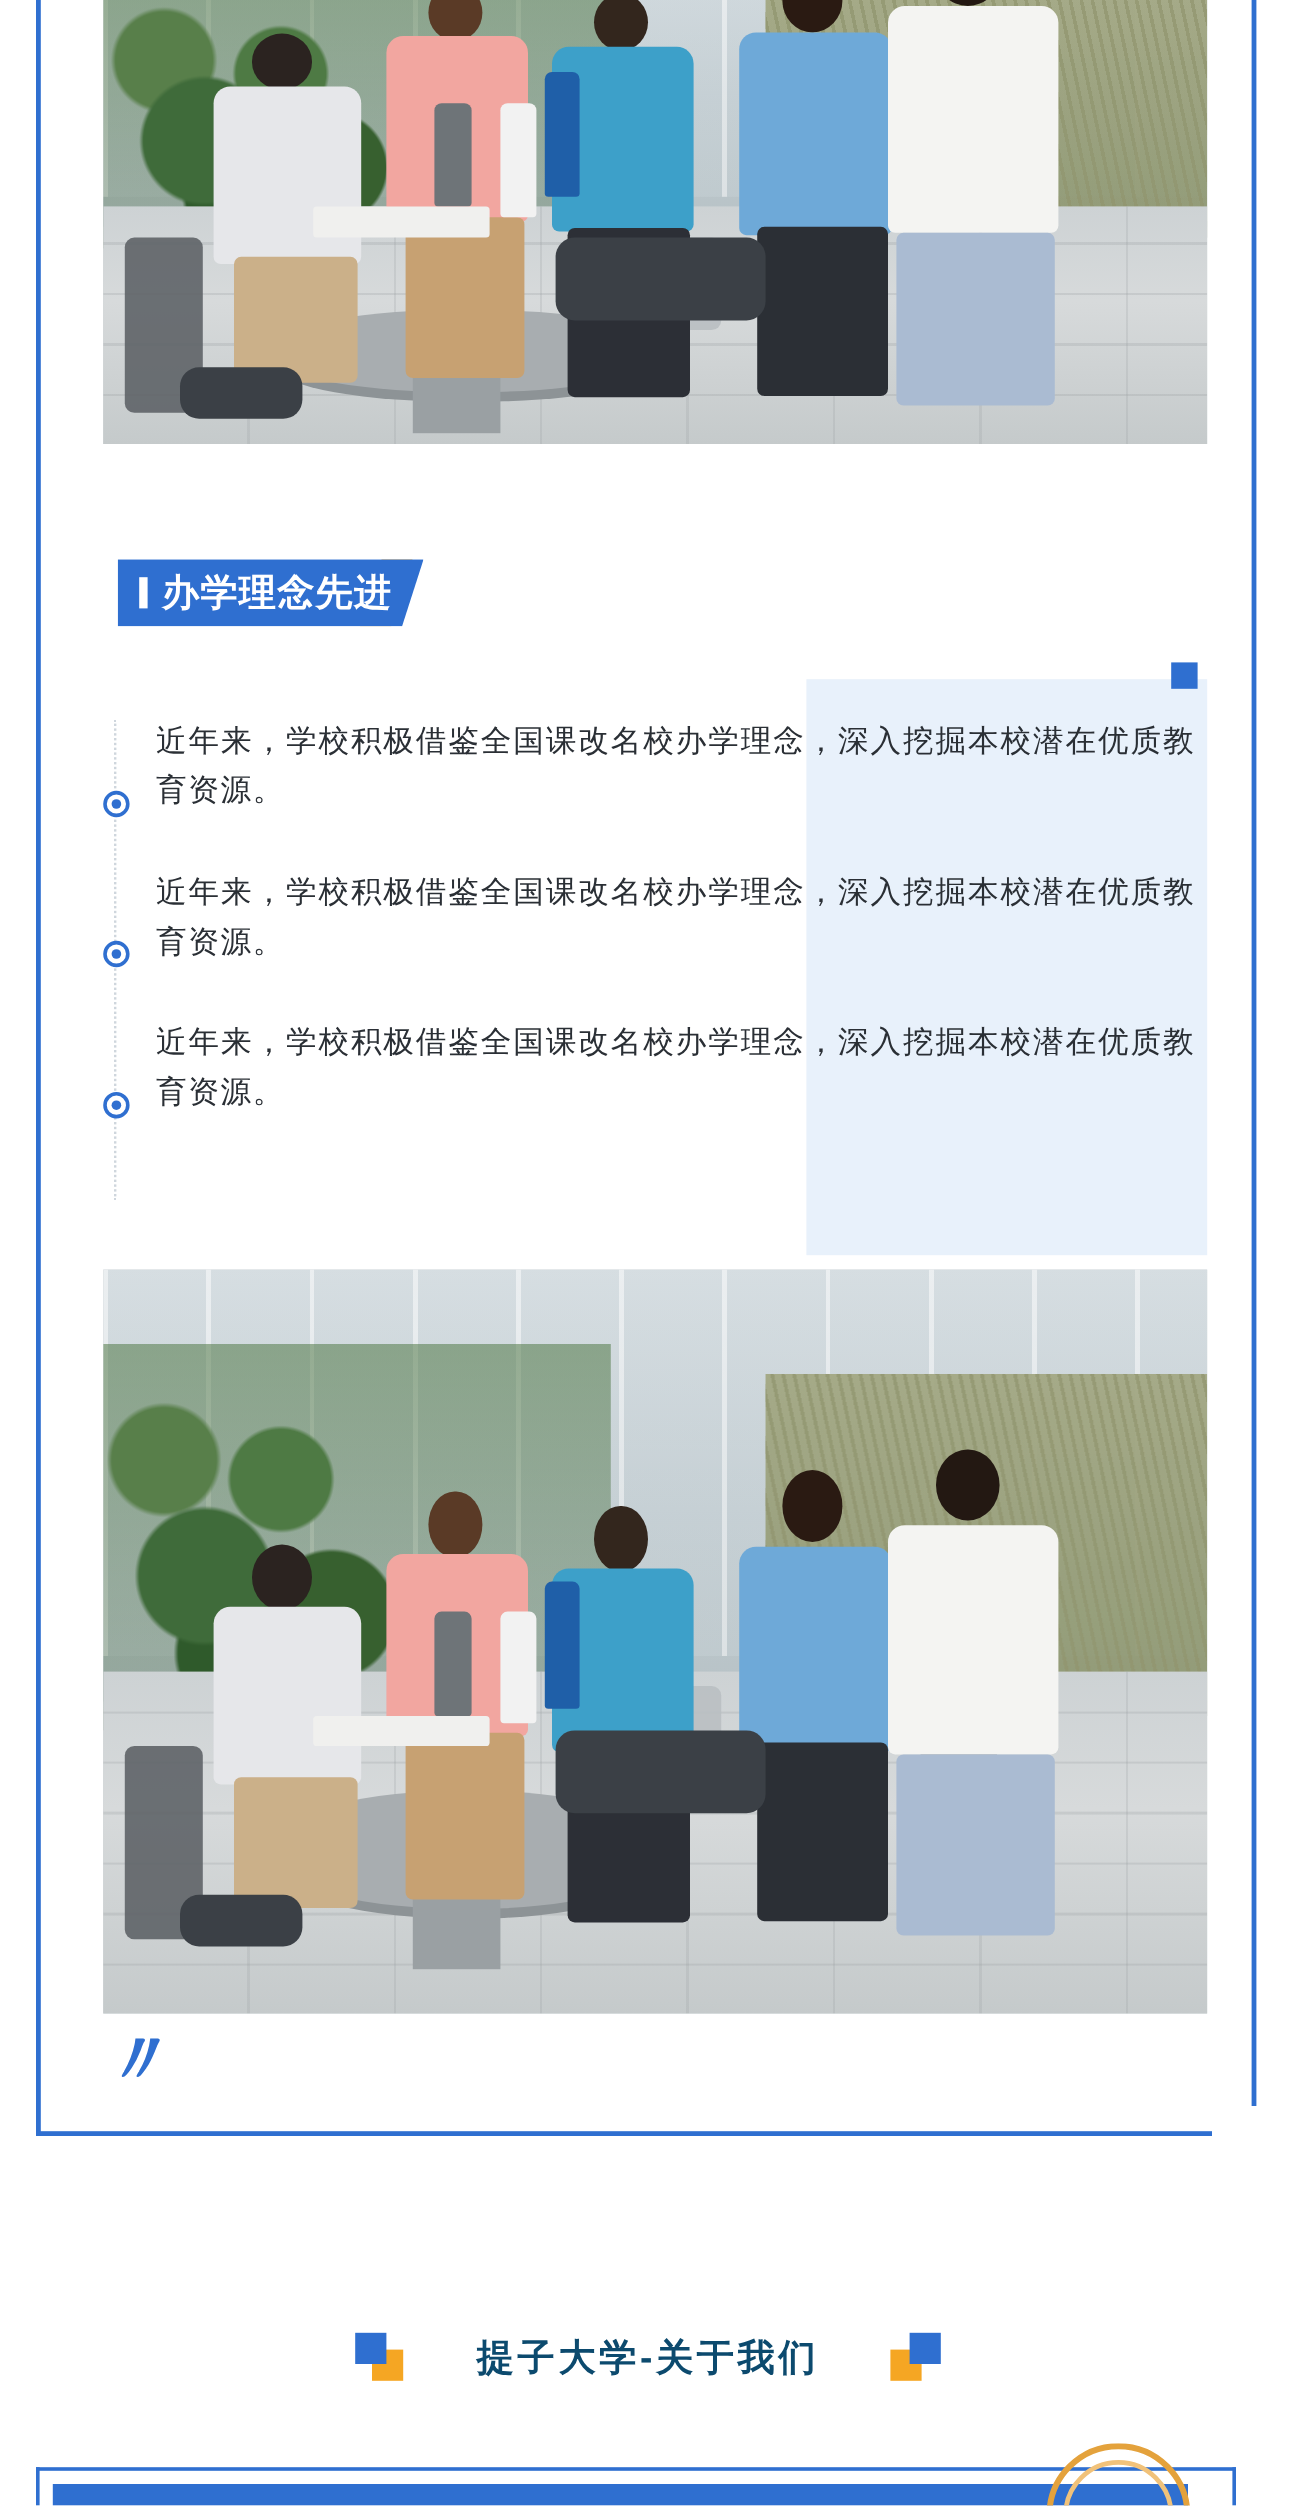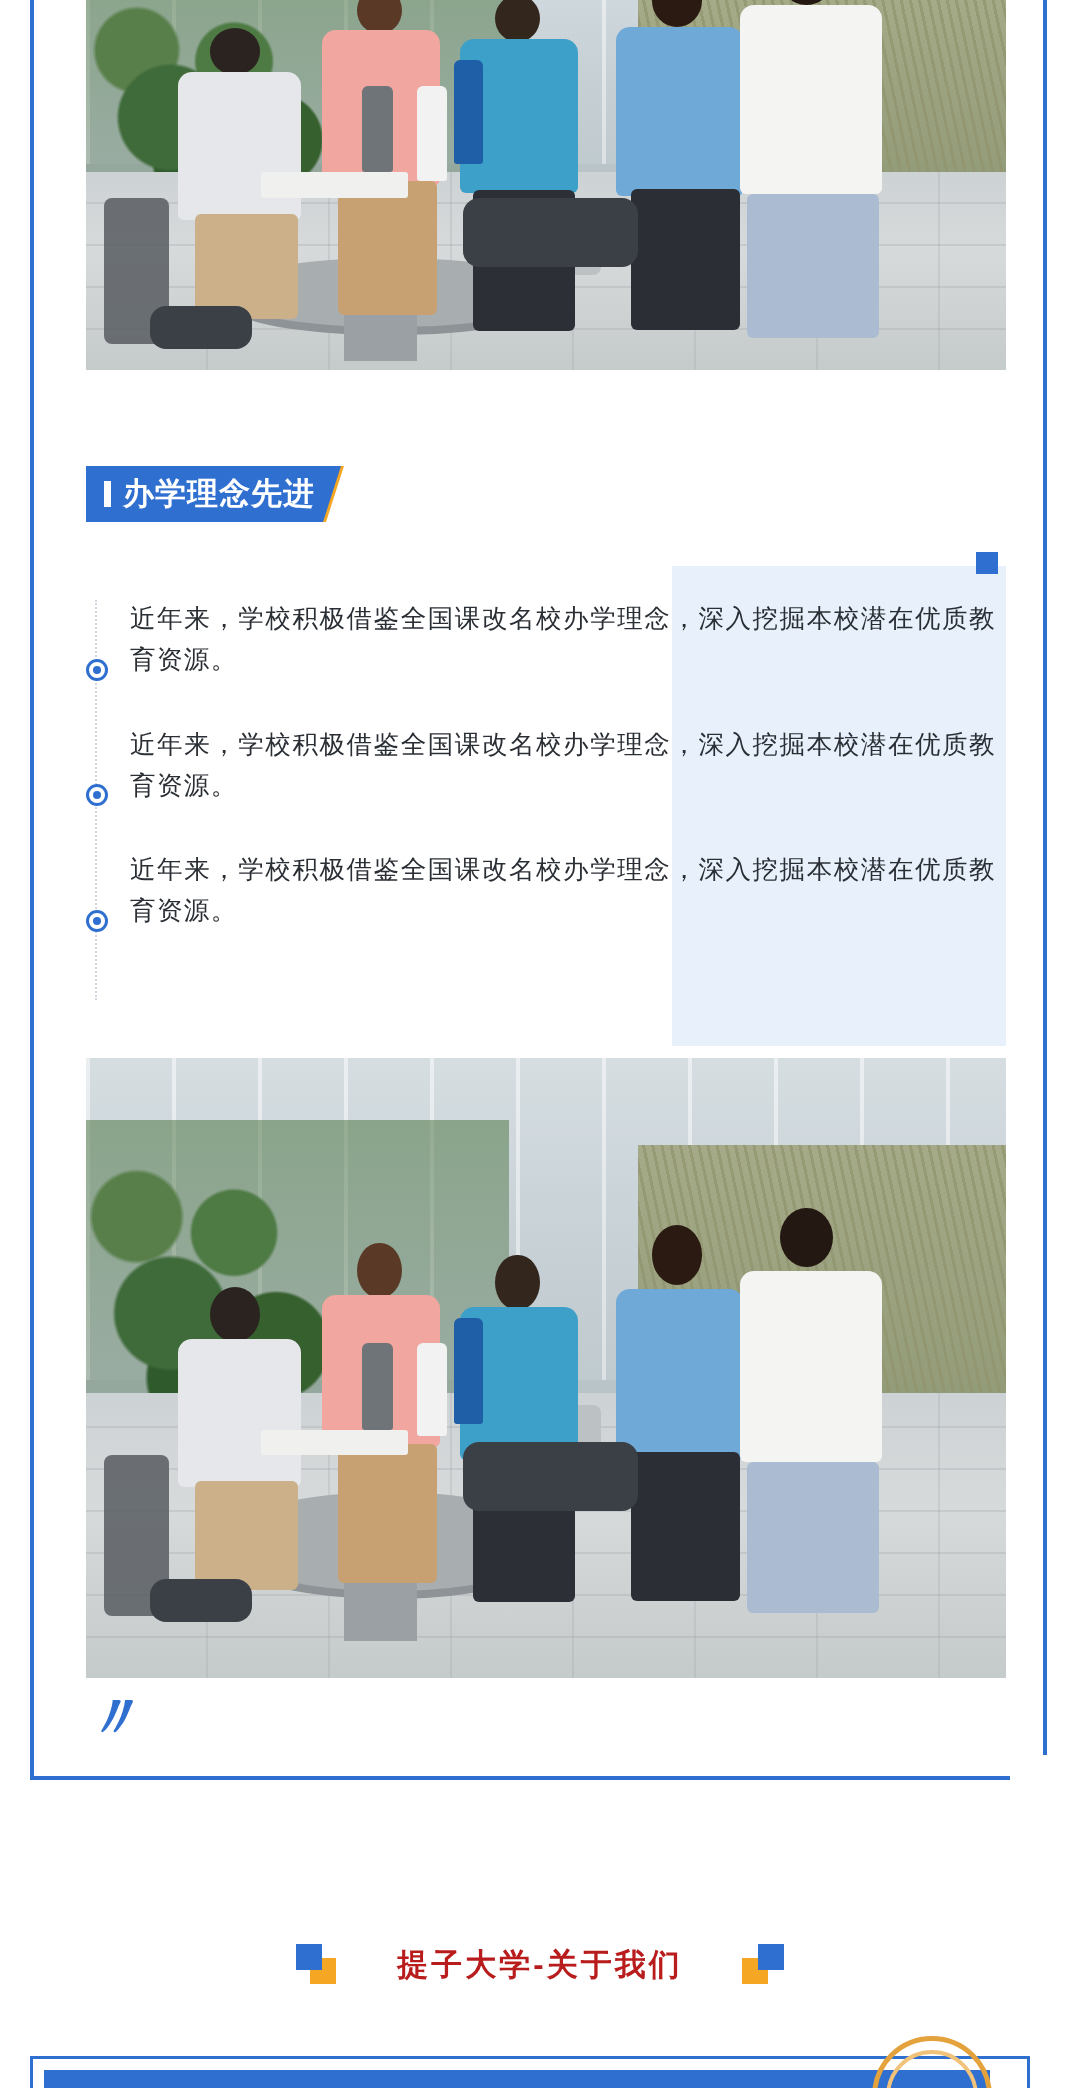--- a/index.html
+++ b/index.html
@@ -115,21 +115,21 @@
   .bag {
     position: absolute;
     background: #3b4046;
     border-radius: 16px;
   }
   .bottle { position: absolute; border-radius: 6px 6px 3px 3px; }
 
   
   .heading-wrap {
     position: absolute;
-    left: 86px; top: 466px;
+    left: 98px; top: 466px;
     height: 71px;
   }
   .heading-band {
     position: relative;
     display: inline-flex;
     align-items: center;
     height: 56px;
     padding: 0 26px 0 18px;
     background: #2f6fd0;
     color: #ffffff;
@@ -246,21 +246,21 @@
     color: #e3ecf8;
     font-family: "Liberation Sans", sans-serif;
     letter-spacing: 2px;
     font-style: italic;
   }
   .footer-text {
     position: relative;
     z-index: 2;
     font-size: 31px;
     font-weight: bold;
-    color: #b91c1c;
+    color: #0c4a6e;
     letter-spacing: 3px;
     text-align: center;
   }
   .deco-sq {
     position: absolute;
     width: 42px; height: 42px;
     z-index: 2;
   }
   .deco-sq .b {
     position: absolute; width: 26px; height: 26px; background: #2f6fd0;

